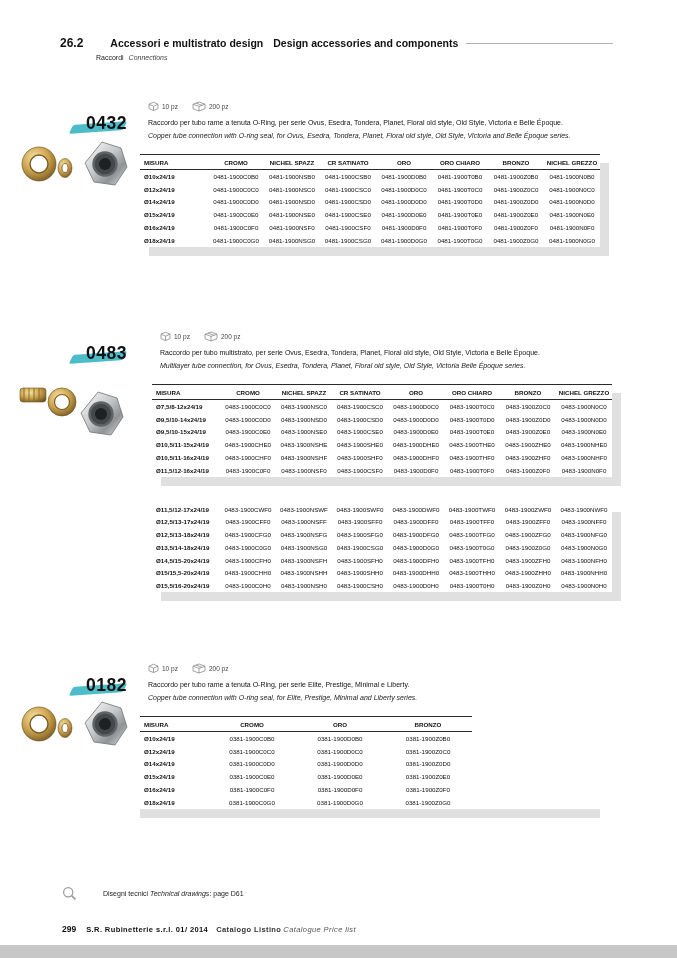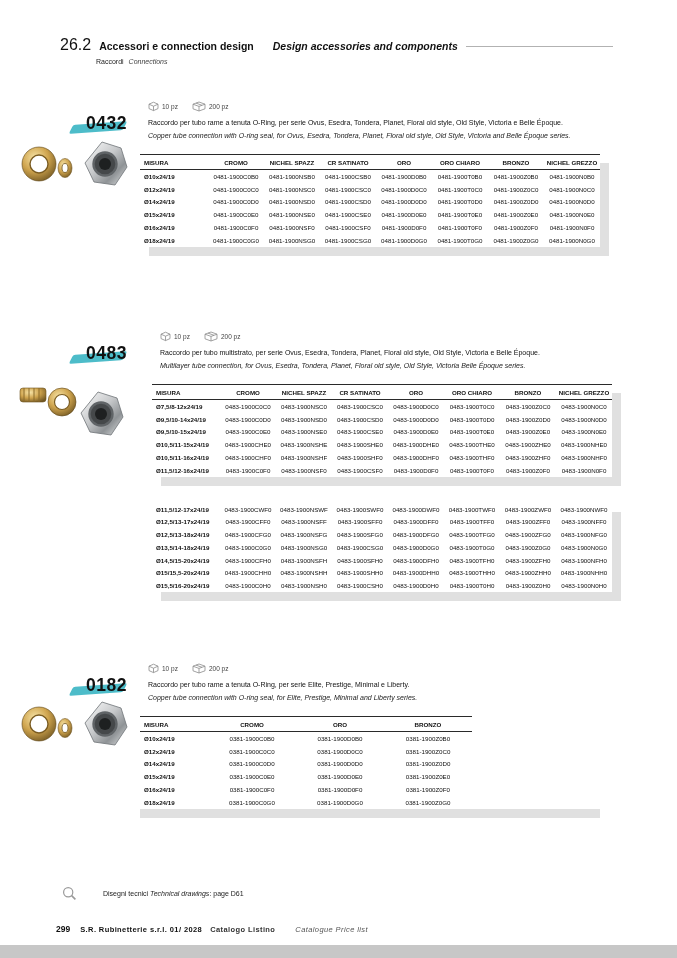--- a/index.html
+++ b/index.html
@@ -3,23 +3,23 @@
 <meta charset="utf-8">
 <style>
   * { margin:0; padding:0; box-sizing:border-box; }
   html,body { background:#e9e9e9; }
   body { font-family:"Liberation Sans","DejaVu Sans",sans-serif; }
   .page { position:relative; width:677px; height:958px; background:#ffffff; overflow:hidden; margin:0 auto; }
 
   
   .hdr { position:absolute; top:36px; left:60px; right:64px; }
   .title-row { display:flex; align-items:baseline; }
-  .secnum { font-size:16px; font-weight:normal; margin-right:8px; color:#111; }
+  .secnum { font-size:12px; font-weight:bold; margin-right:27px; color:#111; }
   .title-it { font-size:10.5px; font-weight:bold; color:#111; white-space:nowrap; }
-  .title-en { font-size:10.5px; font-weight:bold; font-style:italic; color:#111; margin-left:19px; white-space:nowrap; }
+  .title-en { font-size:10.5px; font-weight:bold; color:#111; margin-left:10px; white-space:nowrap; }
   .rule { flex:1; border-top:1px solid #b2b2b2; margin-left:8px; transform:translateY(-3px); }
   .subtitle-row { margin-left:36px; margin-top:4px; font-size:7px; color:#222; }
   .sub-en { font-style:italic; color:#444; margin-left:3px; }
 
   
   .sec { position:absolute; left:0; width:677px; }
   #sec0 { top:100px; } #sec1 { top:330px;padding-left:12px; } #sec2 { top:662px; }
 
   .pack-row { margin-left:148px; display:flex; align-items:center; height:12px; }
   .pack-label { font-size:6.5px; color:#444; margin-left:3px; }
@@ -55,36 +55,36 @@
                   padding:3.5px 0; white-space:nowrap; overflow:hidden; }
   .tbl-block th:first-child { text-align:left; padding-left:4px; }
   .tbl-block td { font-size:6.2px; color:#111; text-align:center; padding:2.9px 0;
                   white-space:nowrap; overflow:hidden; }
   .tbl-block td.misura { font-weight:bold; text-align:left; padding-left:4px; }
 
   
   .drawings-row { position:absolute; left:62px; top:886px; display:flex; align-items:center; }
   .drawings-text { font-size:7px; color:#222; margin-left:26px; }
   .drawings-en { font-style:italic; }
-  .footer-row { position:absolute; left:56px; top:924px; display:flex; align-items:baseline; }
+  .footer-row { position:absolute; left:62px; top:924px; display:flex; align-items:baseline; }
   .pageno { font-size:8.5px; font-weight:bold; color:#111; margin-right:10px; }
   .company { font-size:7.5px; font-weight:bold; color:#111; letter-spacing:.4px; }
   .cat-it { font-size:7.5px; color:#333; margin-left:8px; letter-spacing:.4px;font-weight:bold; }
-  .cat-en { font-size:7.5px; color:#555; font-style:italic; margin-left:20px; letter-spacing:.4px; }
+  .cat-en { font-size:7.5px; color:#555; font-style:italic; margin-left:2px; letter-spacing:.4px; }
   .bottom-strip { position:absolute; left:0; bottom:0; width:677px; height:13px; background:#c7c7c7; }
 </style>
 </head>
 <body>
 
 <div class="page">
 
   <header class="hdr">
     <div class="title-row">
       <span class="secnum">26.2</span>
-      <span class="title-it">Accessori e connection design</span>
+      <span class="title-it">Accessori e multistrato design</span>
       <span class="title-en">Design accessories and components</span>
       <span class="rule"></span>
     </div>
     <div class="subtitle-row">
       <span class="sub-it">Raccordi</span>
       <span class="sub-en">Connections</span>
     </div>
   </header>
 
   <section class="sec" id="sec0">
@@ -521,20 +521,20 @@
       <line x1="9.6" y1="9.6" x2="13.4" y2="13.4" stroke="#9a9a9a" stroke-width="1.6"></line>
     </svg>
     <span class="drawings-text">
       <span>Disegni tecnici</span>
       <span class="drawings-en">Technical drawings</span><span>: page D61</span>
     </span>
   </div>
 
   <div class="footer-row">
     <span class="pageno">299</span>
-    <span class="company">S.R. Rubinetterie s.r.l.  01/ 2028</span>
+    <span class="company">S.R. Rubinetterie s.r.l.  01/ 2014</span>
     <span class="cat-it">Catalogo Listino</span>
     <span class="cat-en">Catalogue Price list</span>
   </div>
 
   <div class="bottom-strip"></div>
 
 </div>
 
 </body></html>

